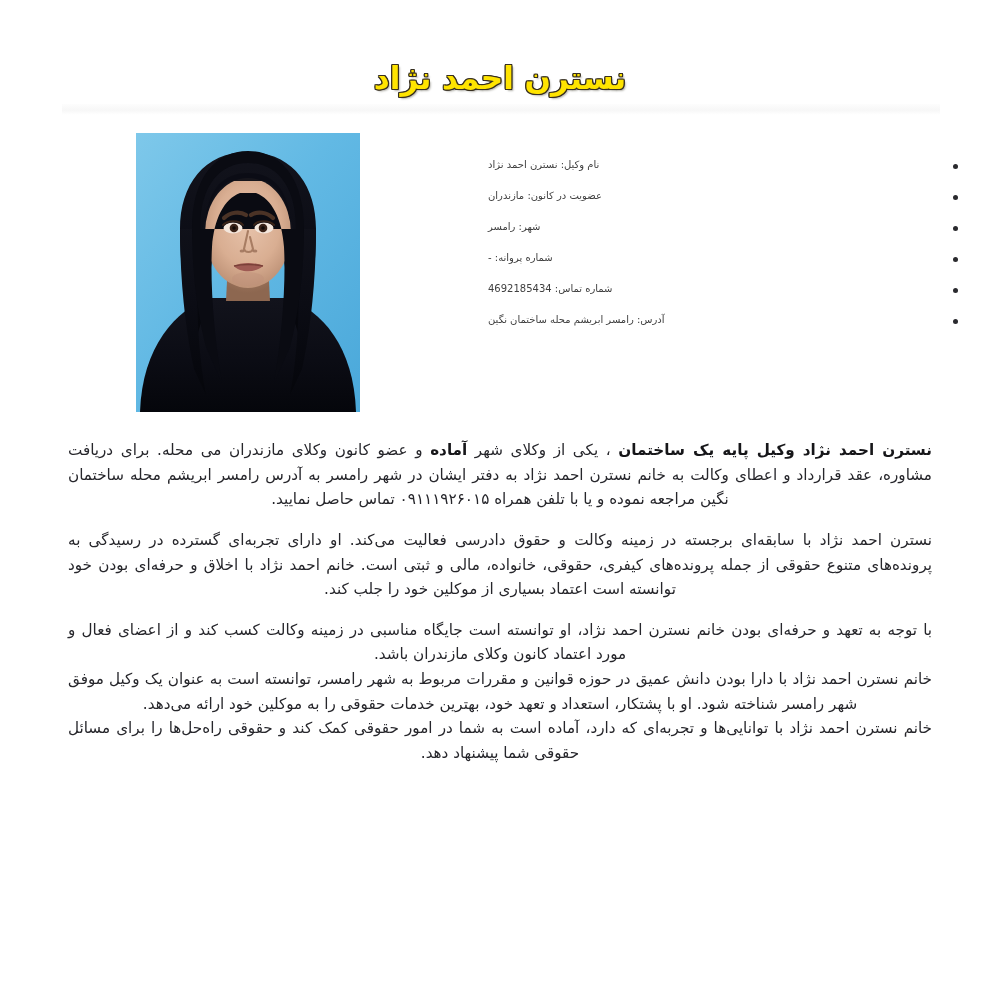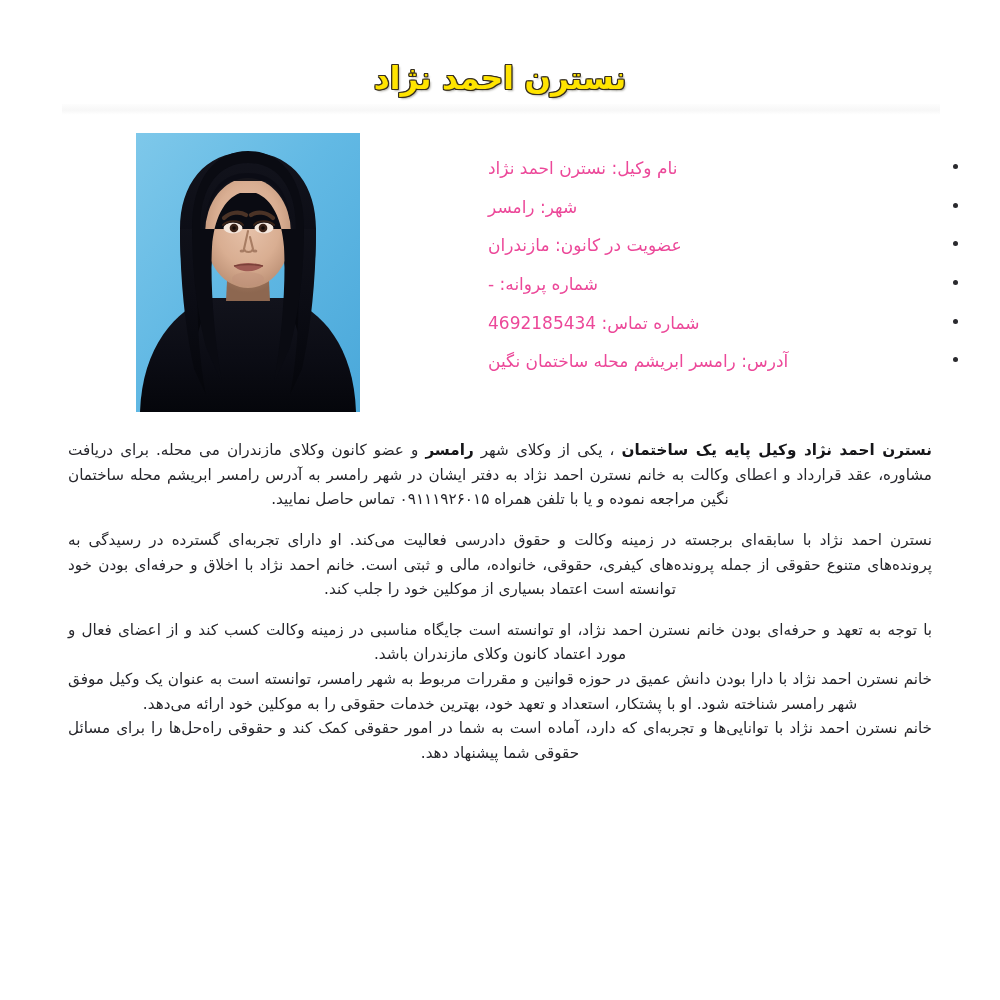--- a/index.html
+++ b/index.html
@@ -84,25 +84,25 @@
     top: 26px;
     right: 64px;
     width: 470px;
     margin: 0;
     padding: 0;
     list-style: none;
     text-align: left;
   }
   .info-list li {
     position: relative;
-    font-size: 17px;
+    font-size: 10px;
     line-height: 1.1;
     padding: 0 0 0 22px;
     margin: 0 0 20px 0;
-    color: #ec4899;
+    color: #404040;
     text-align: left;
     direction: rtl;
     unicode-bidi: embed;
   }
   .info-list li .bullet {
     position: absolute;
     right: -22px;
     top: 5px;
     width: 5px;
     height: 5px;
@@ -216,44 +216,44 @@
       </svg>
     </div>
 
     <ul class="info-list">
       <li>
         <span class="bullet"></span>
         <span>نام وکیل: نسترن احمد نژاد</span>
       </li>
       <li>
         <span class="bullet"></span>
+        <span>عضویت در کانون: مازندران</span>
+      </li>
+      <li>
+        <span class="bullet"></span>
         <span>شهر: رامسر</span>
-      </li>
-      <li>
-        <span class="bullet"></span>
-        <span>عضویت در کانون: مازندران</span>
       </li>
       <li>
         <span class="bullet"></span>
         <span>شماره پروانه: -</span>
       </li>
       <li>
         <span class="bullet"></span>
         <span>شماره تماس: 4692185434</span>
       </li>
       <li>
         <span class="bullet"></span>
         <span>آدرس: رامسر ابریشم محله ساختمان نگین</span>
       </li>
     </ul>
   </div>
 
   <div class="body-copy">
 
-    <p><b>نسترن احمد نژاد وکیل پایه یک ساختمان</b><span> ، یکی از وکلای شهر </span><b>رامسر</b><span> و عضو کانون وکلای مازندران می محله.</span> <span>برای دریافت مشاوره، عقد قرارداد و اعطای وکالت به خانم نسترن احمد نژاد به دفتر ایشان در شهر رامسر به آدرس رامسر ابریشم محله ساختمان نگین مراجعه نموده و یا با تلفن همراه ۰۹۱۱۱۹۲۶۰۱۵ تماس حاصل نمایید.</span></p>
+    <p><b>نسترن احمد نژاد وکیل پایه یک ساختمان</b><span> ، یکی از وکلای شهر </span><b>آماده</b><span> و عضو کانون وکلای مازندران می محله.</span> <span>برای دریافت مشاوره، عقد قرارداد و اعطای وکالت به خانم نسترن احمد نژاد به دفتر ایشان در شهر رامسر به آدرس رامسر ابریشم محله ساختمان نگین مراجعه نموده و یا با تلفن همراه ۰۹۱۱۱۹۲۶۰۱۵ تماس حاصل نمایید.</span></p>
 
     <p>نسترن احمد نژاد با سابقه‌ای برجسته در زمینه وکالت و حقوق دادرسی فعالیت می‌کند. او دارای تجربه‌ای گسترده در رسیدگی به پرونده‌های متنوع حقوقی از جمله پرونده‌های کیفری، حقوقی، خانواده، مالی و ثبتی است. خانم احمد نژاد با اخلاق و حرفه‌ای بودن خود توانسته است اعتماد بسیاری از موکلین خود را جلب کند.</p>
     <p class="tight">با توجه به تعهد و حرفه‌ای بودن خانم نسترن احمد نژاد، او توانسته است جایگاه مناسبی در زمینه وکالت کسب کند و از اعضای فعال و مورد اعتماد کانون وکلای مازندران باشد.</p>
     <p class="tight">خانم نسترن احمد نژاد با دارا بودن دانش عمیق در حوزه قوانین و مقررات مربوط به شهر رامسر، توانسته است به عنوان یک وکیل موفق شهر رامسر شناخته شود. او با پشتکار، استعداد و تعهد خود، بهترین خدمات حقوقی را به موکلین خود ارائه می‌دهد.</p>
     <p>خانم نسترن احمد نژاد با توانایی‌ها و تجربه‌ای که دارد، آماده است به شما در امور حقوقی کمک کند و حقوقی راه‌حل‌ها را برای مسائل حقوقی شما پیشنهاد دهد.</p>
   </div>
 
 </div>
 
 </body></html>

